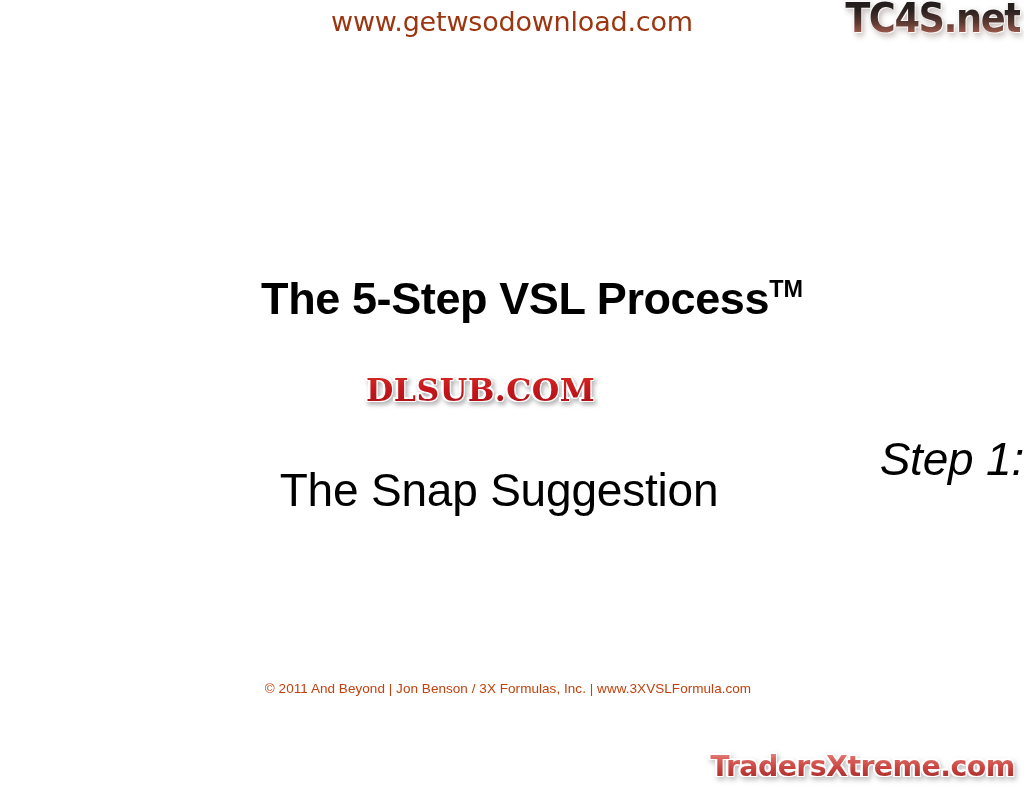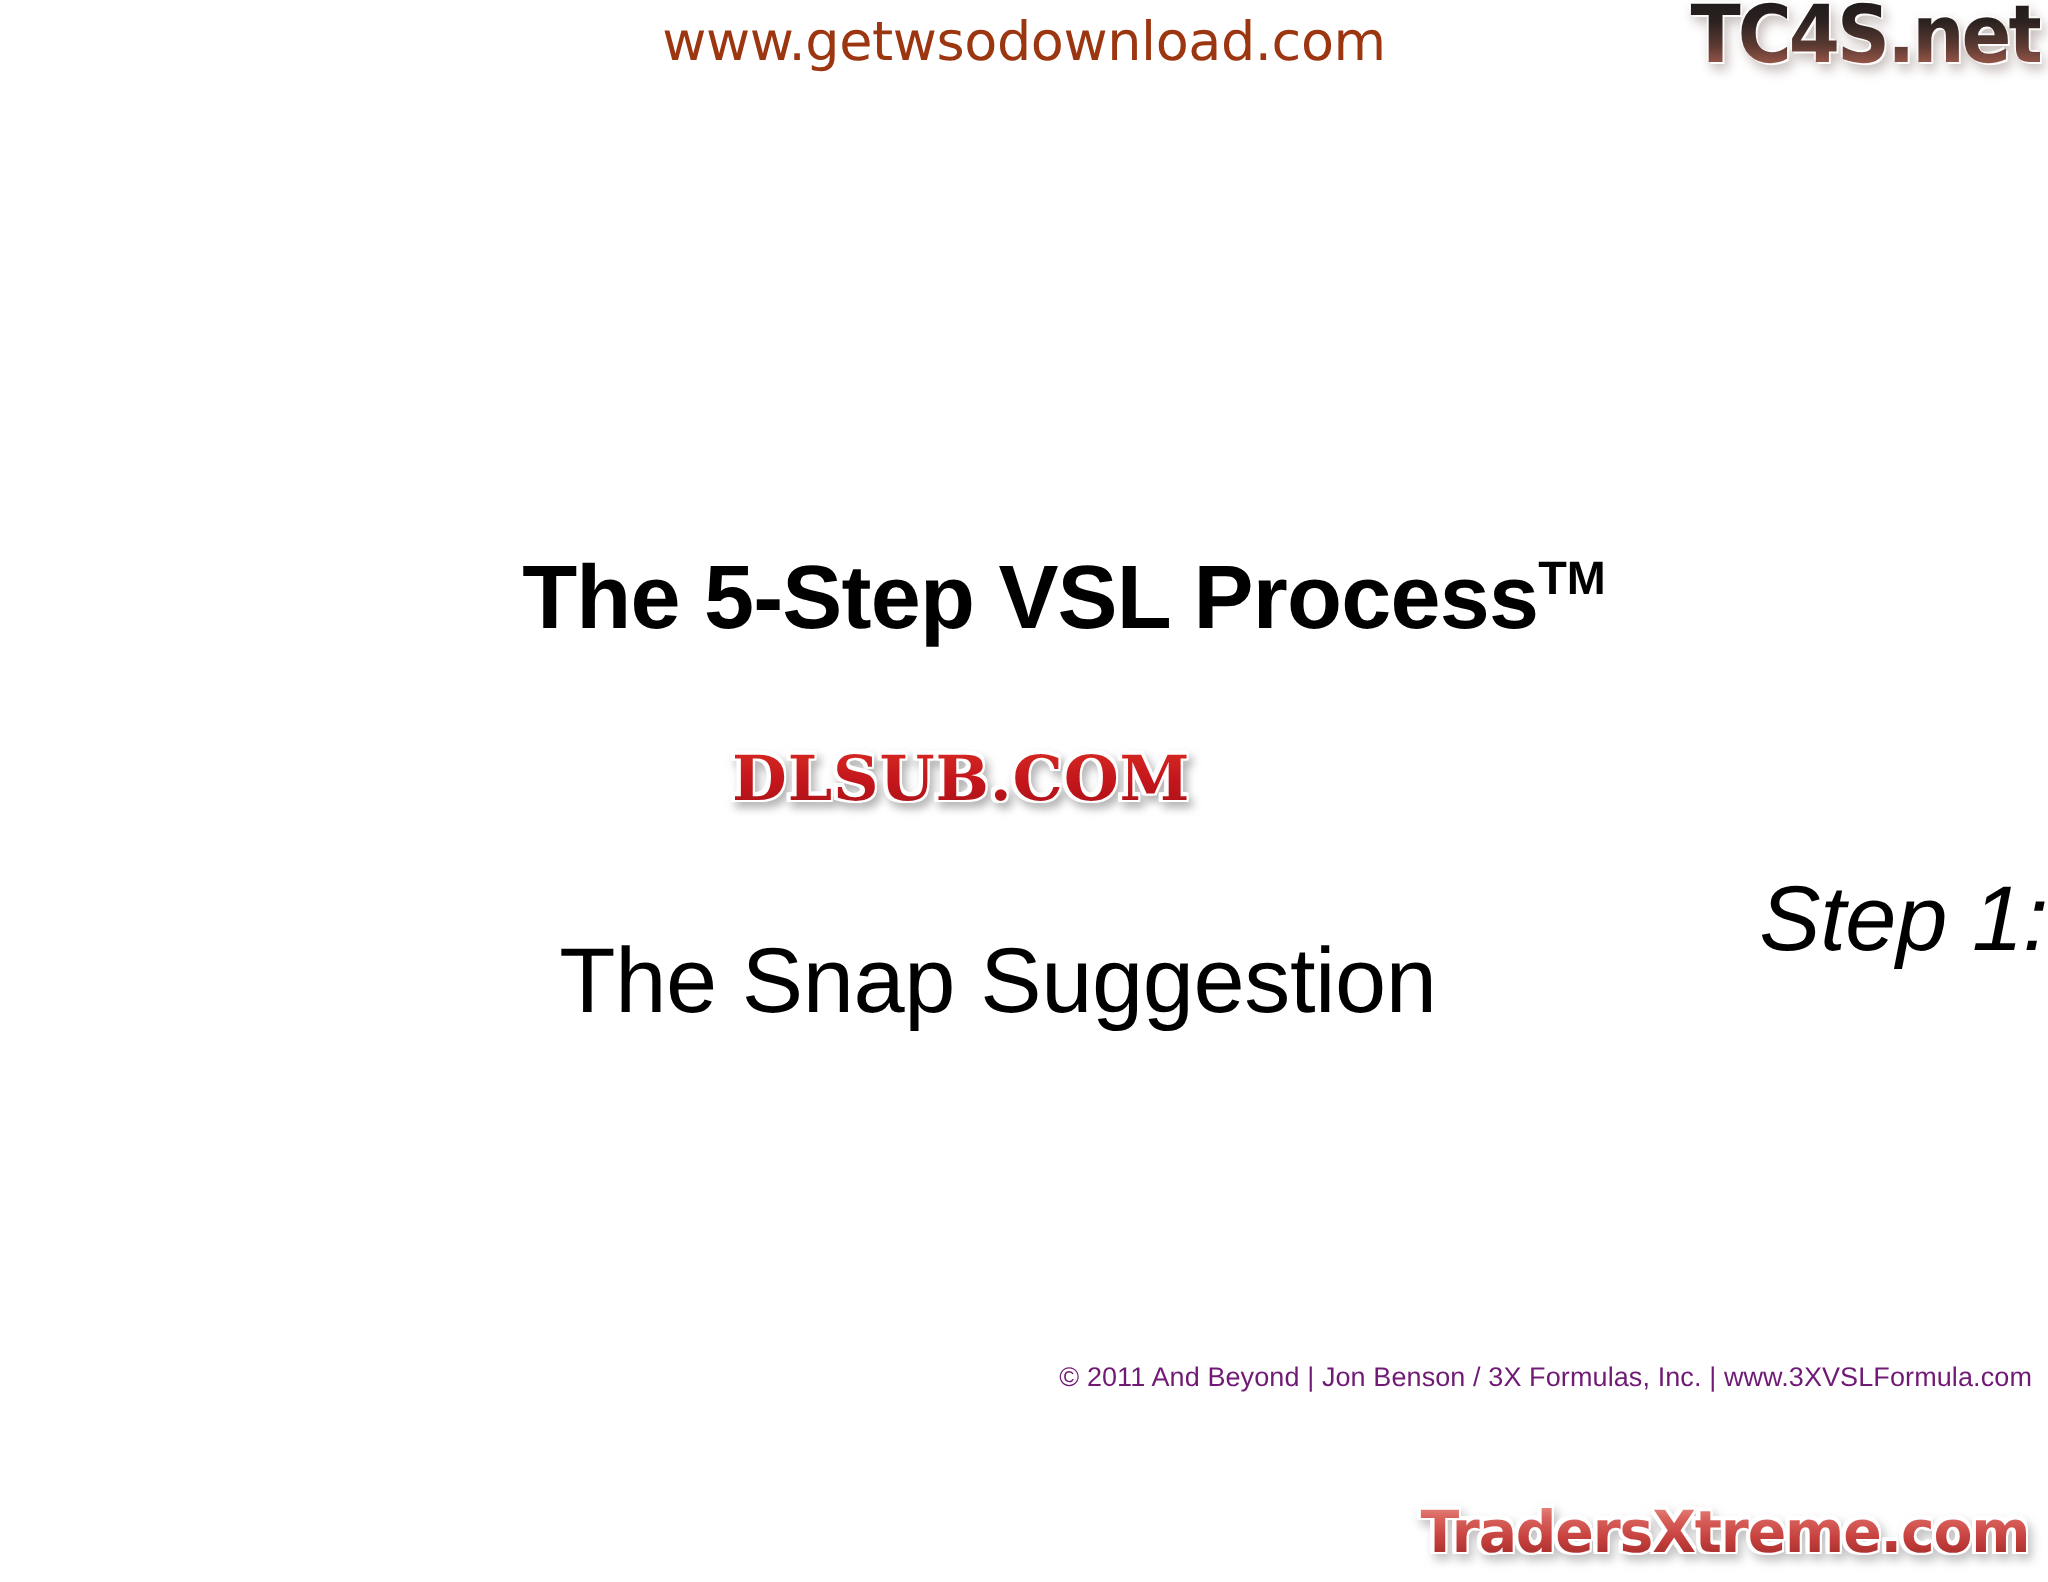--- a/index.html
+++ b/index.html
@@ -156,25 +156,25 @@
   }
 
   
   .footer-copy {
     position: absolute;
     top: 681px;
     left: 0;
     width: 1024px;
     padding-right: 8px;
     box-sizing: border-box;
-    text-align: right;
+    text-align: center;
     font-family: "Liberation Sans", sans-serif;
     font-size: 13.5px;
     font-weight: 400;
-    color: #701a75;
+    color: #c2410c;
     letter-spacing: 0.05px;
     white-space: nowrap;
   }
 
   
   .tx-logo {
     position: absolute;
     bottom: 9px;
     right: 9px;
     font-family: "DejaVu Sans", sans-serif;

